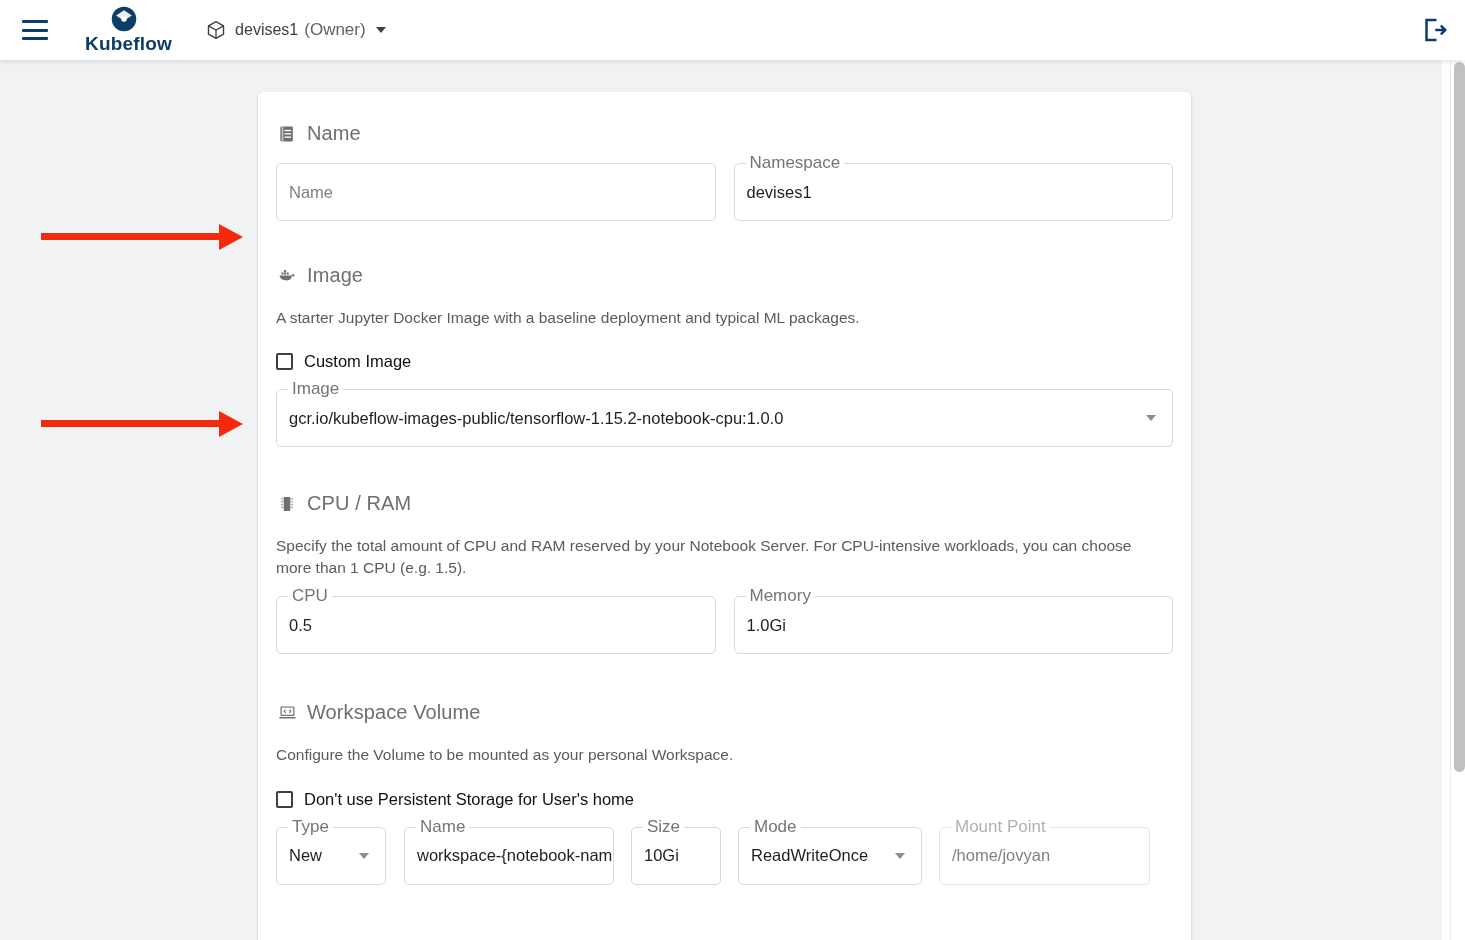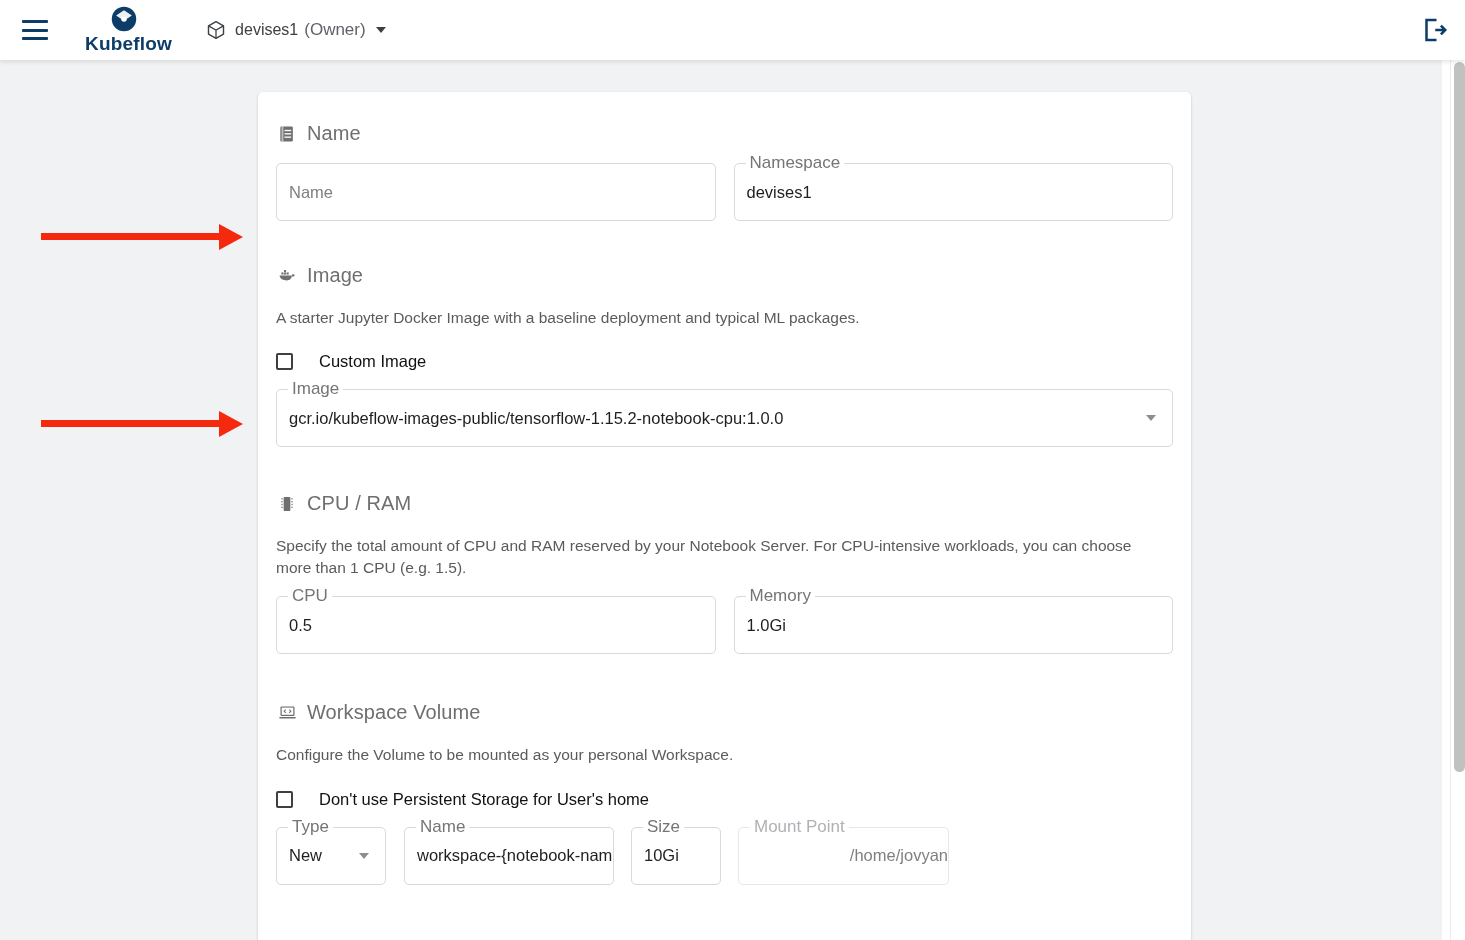--- a/index.html
+++ b/index.html
@@ -106,21 +106,21 @@
   
   .field-row { display: flex; margin-top: 18px; }
   .field {
     position: relative;
     height: 58px;
     border: 1px solid #d8d9dc;
     border-radius: 5px;
     background: #fff;
     display: flex; align-items: center;
   }
-  .field.disabled { border-color: #e6e7e9; justify-content: flex-end; }
+  .field.disabled { border-color: #e6e7e9; }
   .field .flabel {
     position: absolute; top: -8px; left: 11px;
     background: #fff; padding: 0 4px;
     font-size: 17px; color: #757575;
     line-height: 14px;
   }
   .field.disabled .flabel { color: #b0b1b4; }
   .field .fvalue {
     padding-left: 12px; font-size: 16.5px; color: #1f1f1f;
     white-space: nowrap; overflow: hidden;
@@ -130,21 +130,21 @@
     white-space: nowrap; overflow: hidden;
   }
   .field .dd-caret {
     position: absolute; right: 16px; top: 50%; margin-top: -3px;
     width: 0; height: 0;
     border-left: 5px solid transparent; border-right: 5px solid transparent;
     border-top: 6px solid #8d8d8d;
   }
 
   
-  .check-row { display: flex; align-items: center; margin-top: 24px; cursor: pointer; gap: 15px; }
+  .check-row { display: flex; align-items: center; margin-top: 24px; cursor: pointer; }
   .checkbox {
     width: 17px; height: 17px;
     border: 2px solid #3f3f3f; border-radius: 2px;
     background: #fff; flex: 0 0 auto;
   }
   .check-label { margin-left: 11px; font-size: 16.5px; color: #111; }
 
   
   .w-name     { width: 441px; }
   .w-ns       { width: 441px; margin-left: 18px; }
@@ -342,20 +342,25 @@
           <div class="dd-caret"></div>
         </div>
         <div class="field w-vname">
           <div class="flabel">Name</div>
           <div class="fvalue">workspace-{notebook-nam</div>
         </div>
         <div class="field w-size">
           <div class="flabel">Size</div>
           <div class="fvalue">10Gi</div>
         </div>
+        <div class="field w-mode">
+          <div class="flabel">Mode</div>
+          <div class="fvalue">ReadWriteOnce</div>
+          <div class="dd-caret"></div>
+        </div>
         <div class="field w-mount disabled">
           <div class="flabel">Mount Point</div>
           <div class="fplaceholder">/home/jovyan</div>
         </div>
       </div>
     </div>
 
   </div>
 
   <div class="page-right-edge"></div>

